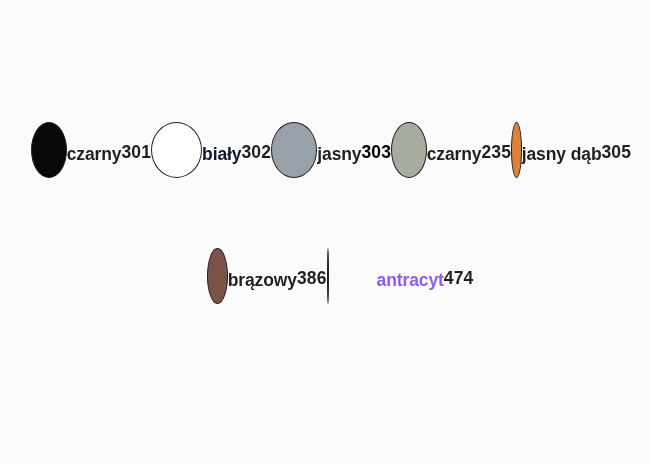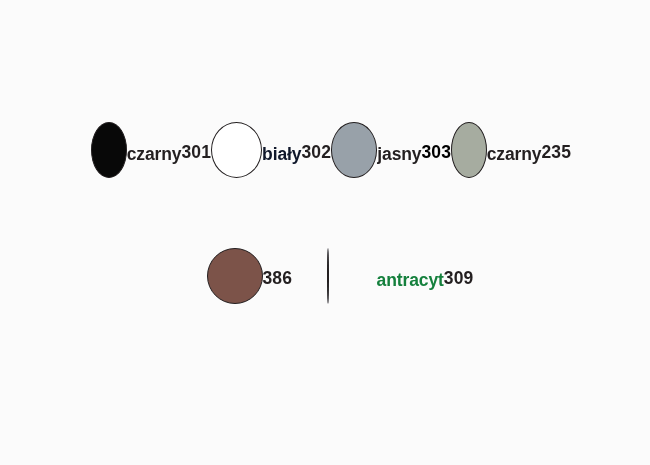--- a/index.html
+++ b/index.html
@@ -105,31 +105,37 @@
       <div class="swatch-label" style="color: rgb(35, 31, 32);">jasny</div>
       <div class="swatch-code" style="color: #000000;">303</div>
     </div>
 
     <div class="swatch-item">
       <div class="swatch-circle" style="background: rgb(166, 172, 160); border-color: rgb(35, 31, 32);"></div>
       <div class="swatch-label" style="color: rgb(35, 31, 32);">czarny</div>
       <div class="swatch-code" style="color: rgb(35, 31, 32);">235</div>
     </div>
 
+    <div class="swatch-item">
+      <div class="swatch-circle" style="background: rgb(221, 129, 57); border-color: rgb(35, 31, 32);"></div>
+      <div class="swatch-label" style="color: rgb(35, 31, 32);">jasny dąb</div>
+      <div class="swatch-code" style="color: rgb(35, 31, 32);">305</div>
+    </div>
 
   </div>
 
   <div class="swatch-row row-bottom">
 
     <div class="swatch-item">
       <div class="swatch-circle" style="background: rgb(124, 83, 73); border-color: rgb(35, 31, 32);"></div>
+      <div class="swatch-label" style="color: rgb(35, 31, 32);">brązowy</div>
       <div class="swatch-code" style="color: rgb(35, 31, 32);">386</div>
     </div>
 
     <div class="swatch-item">
       <div class="swatch-circle" style="background: rgb(42, 50, 60); border-color: rgb(35, 31, 32);"></div>
-      <div class="swatch-label" style="color: #15803d; margin-left: 48px;">antracyt</div>
-      <div class="swatch-code" style="color: rgb(35, 31, 32);">309</div>
+      <div class="swatch-label" style="color: #8b5cf6; margin-left: 48px;">antracyt</div>
+      <div class="swatch-code" style="color: rgb(35, 31, 32);">474</div>
     </div>
 
   </div>
 
 </div>
 
 </body></html>

